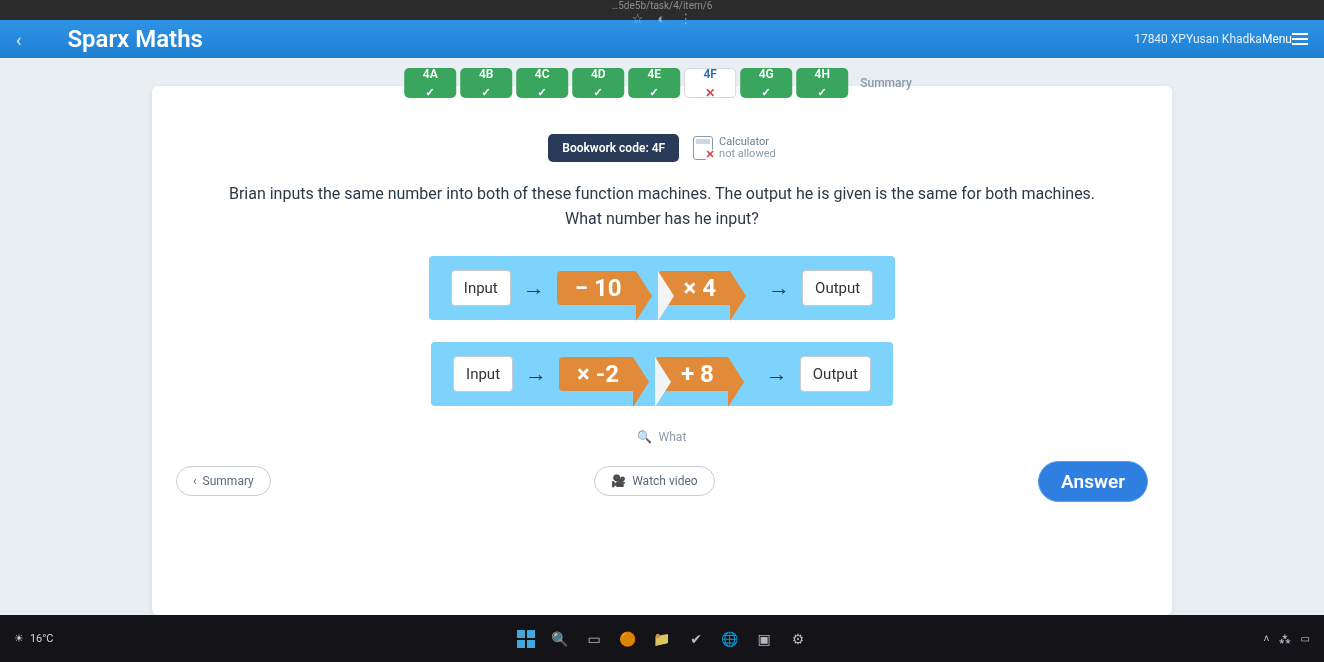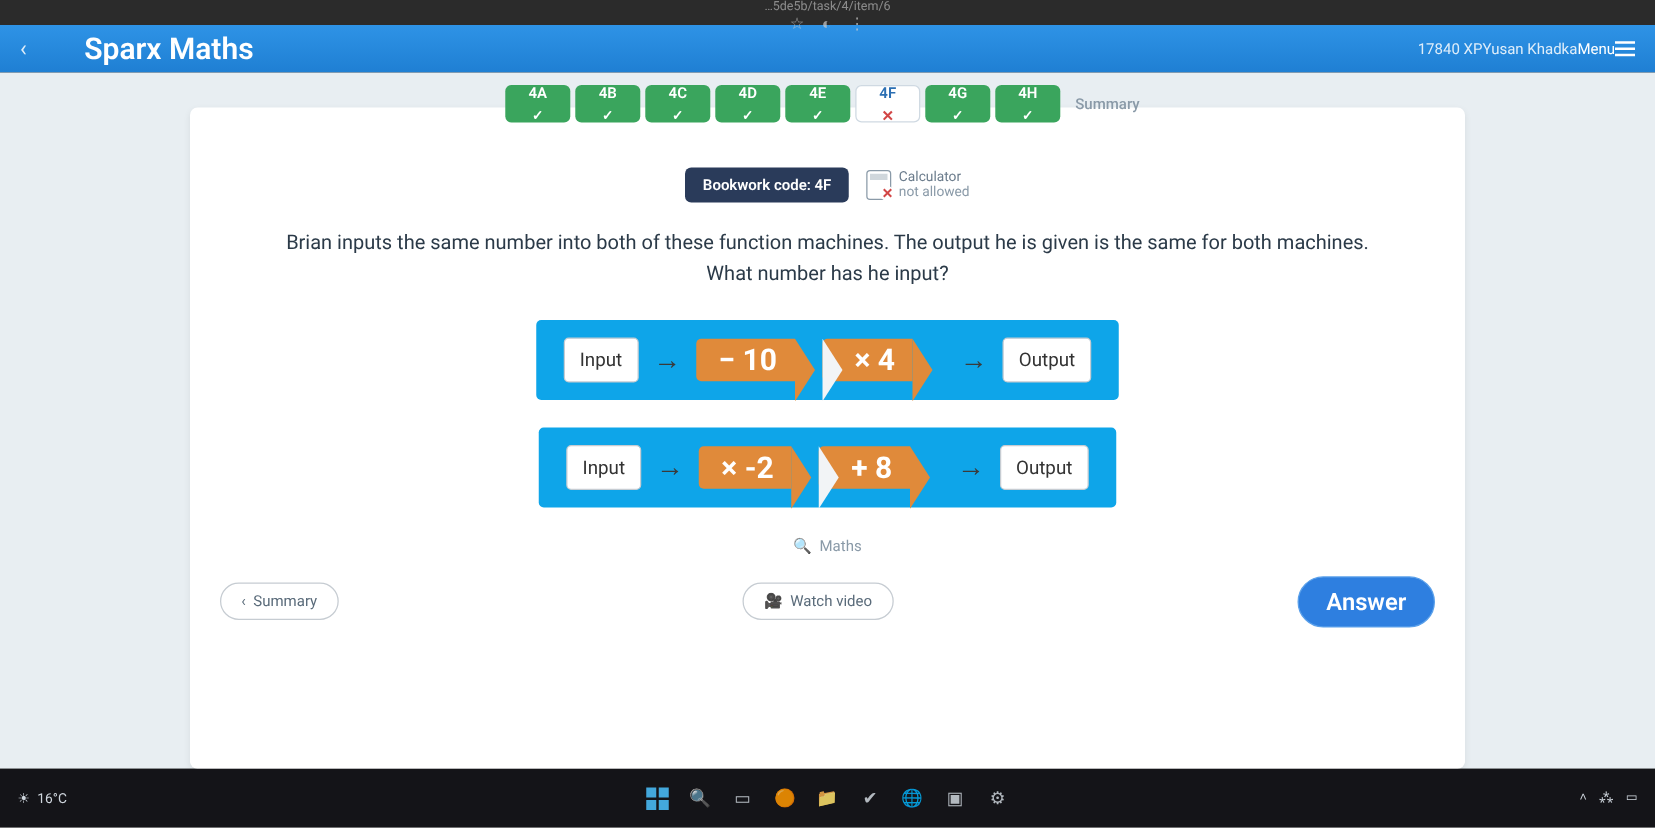--- a/index.html
+++ b/index.html
@@ -39,21 +39,21 @@
   .calc { display:flex; align-items:center; gap:6px; color:#8a9aa8; font-size:11px; }
   .calc-icon { width:20px; height:24px; border:1.5px solid #8a9aa8; border-radius:3px; position:relative; }
   .calc-icon::before { content:""; position:absolute; top:2px; left:2px; right:2px; height:5px; background:#8a9aa8; opacity:.4;}
   .calc-x { position:absolute; bottom:-2px; right:-4px; color:#d24646; font-size:11px; font-weight:700; background:#fff; border-radius:50%; width:12px; height:12px; line-height:12px; text-align:center;}
   .calc-text { line-height:1.1; }
   .calc-text div:first-child { color:#6b7c8c; }
 
   .question { text-align:center; color:#2b3a48; font-size:16px; line-height:1.55; padding: 20px 70px 10px; }
 
   .machines { display:flex; flex-direction:column; gap:22px; align-items:center; padding: 14px 0 6px; }
-  .machine { background:#0ea5e9; border-radius:4px; padding:14px 22px; display:flex; align-items:center; gap:12px; }
+  .machine { background:#7dd3fc; border-radius:4px; padding:14px 22px; display:flex; align-items:center; gap:12px; }
   .io-box { background:#fff; border:1px solid #c6ccd2; border-radius:4px; padding:8px 12px; font-size:15px; color:#333; }
   .arrow { font-size:22px; color:#3a3a3a; font-weight:600; }
   .op { position:relative; height:34px; display:flex; align-items:center; background:#e08a3a; color:#fff; font-size:24px; font-weight:700; padding:0 14px 0 18px; border-radius:4px 0 0 4px; }
   .op::after { content:""; position:absolute; right:-16px; top:0; bottom:0; width:0; height:0; border-left:16px solid #e08a3a; border-top:25px solid transparent; border-bottom:25px solid transparent; }
   .op + .op { margin-left: 10px; padding-left: 26px; }
   .op .inner { position:relative; z-index:1; }
   .op.second { background:#e08a3a; }
   .op.second::before { content:""; position:absolute; left:0; top:0; bottom:0; width:0; height:0; border-left:16px solid #f2f4f6; border-top:25px solid transparent; border-bottom:25px solid transparent; }
 
   .zoom-row { text-align:center; padding: 14px 0 6px; }
@@ -180,21 +180,21 @@
             </div>
           <div style="width:14px"></div>
           <div class="arrow">→</div>
           <div class="io-box">Output</div>
         </div>
       </div>
 
       <div class="zoom-row">
         <span class="zoom">
           <span>🔍</span>
-          <span>Maths</span>
+          <span>What</span>
         </span>
       </div>
 
       <div class="footer-row">
         <span class="pill">
           <span>‹</span>
           <span>Summary</span>
         </span>
         <span class="pill">
           <span>🎥</span>

